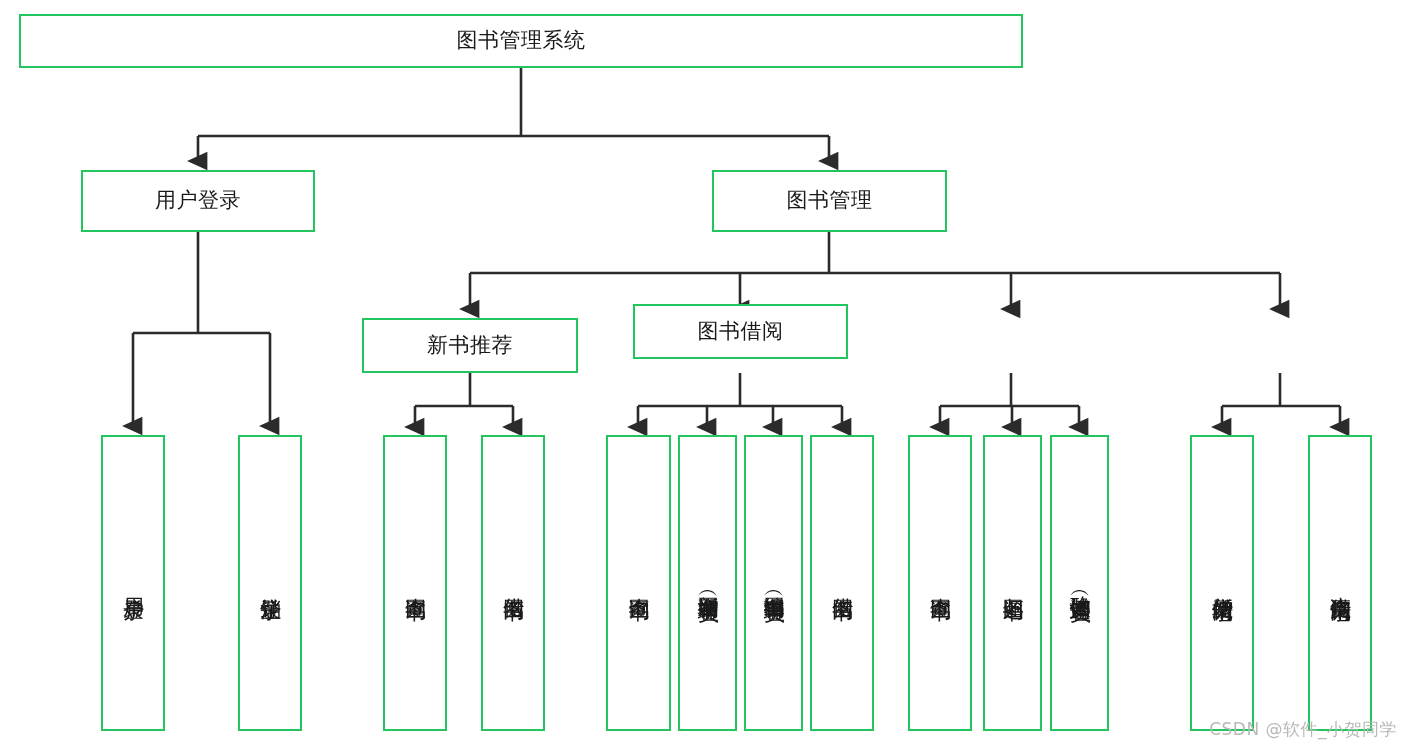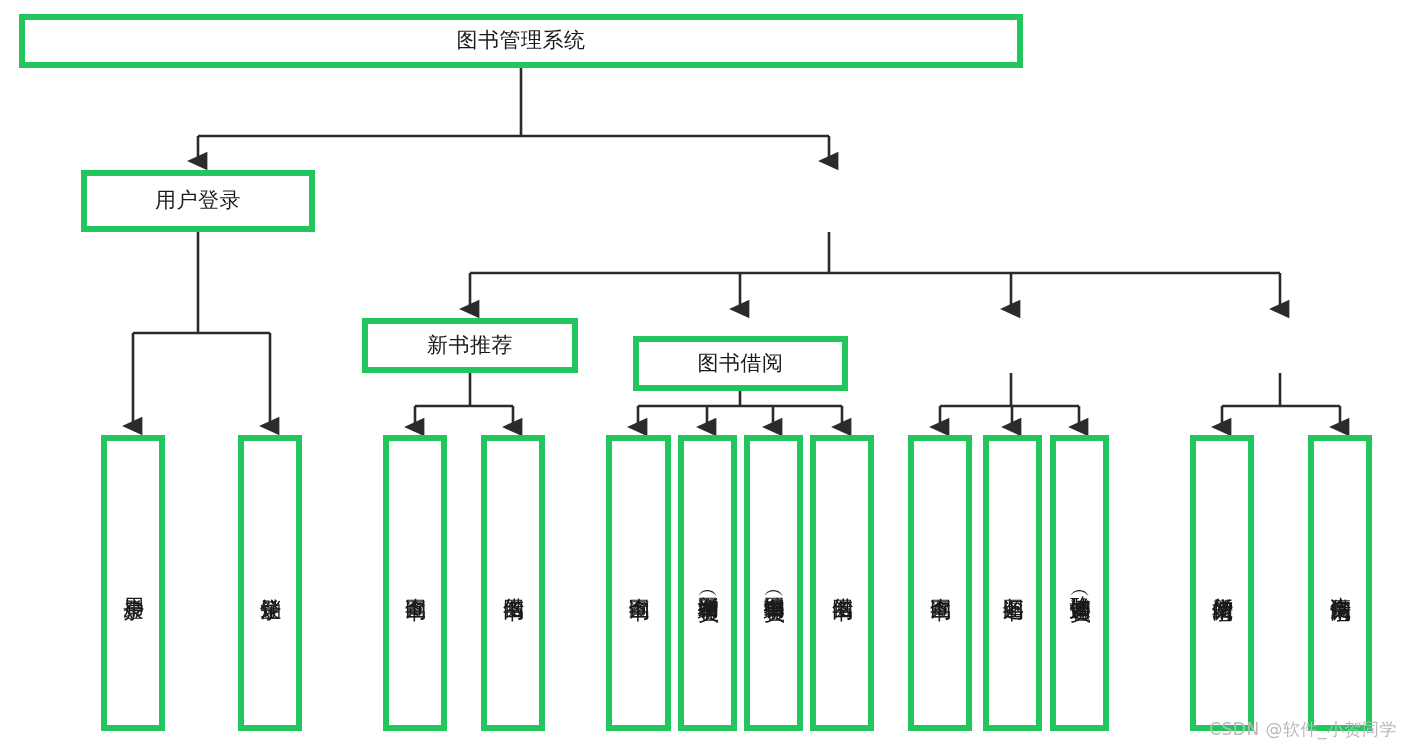--- a/index.html
+++ b/index.html
@@ -23,21 +23,21 @@
     left: 0;
     top: 0;
     width: 1405px;
     height: 747px;
     pointer-events: none;
   }
   .node {
     position: absolute;
     box-sizing: border-box;
     background: #ffffff;
-    border: 6px solid #22c55e;
+    border: 2px solid #22c55e;
     display: flex;
     align-items: center;
     justify-content: center;
     color: #1a1a1a;
   }
   .node .lbl {
     display: block;
     text-align: center;
     white-space: nowrap;
   }
@@ -124,25 +124,28 @@
     </g>
   </svg>
 
   <div class="node node-horizontal" style="left: 19px; top: 14px; width: 1004px; height: 54px;">
     <span class="lbl">图书管理系统</span>
   </div>
 
   <div class="node node-horizontal" style="left: 81px; top: 170px; width: 234px; height: 62px;">
     <span class="lbl">用户登录</span>
   </div>
+  <div class="node node-horizontal" style="left: 712px; top: 170px; width: 235px; height: 62px;">
+    <span class="lbl">图书管理</span>
+  </div>
 
   <div class="node node-horizontal" style="left: 362px; top: 318px; width: 216px; height: 55px; align-items: center;">
     <span class="lbl">新书推荐</span>
   </div>
-  <div class="node node-horizontal" style="left: 633px; top: 336px; width: 215px; height: 55px;">
+  <div class="node node-horizontal" style="left: 633px; top: 304px; width: 215px; height: 55px;">
     <span class="lbl">图书借阅</span>
   </div>
 
   <div class="node node-vertical" style="left: 101px; top: 435px; width: 64px; height: 296px;">
     <span class="lbl">用户登录</span>
   </div>
   <div class="node node-vertical" style="left: 238px; top: 435px; width: 64px; height: 296px;">
     <span class="lbl">注销登录</span>
   </div>
 

